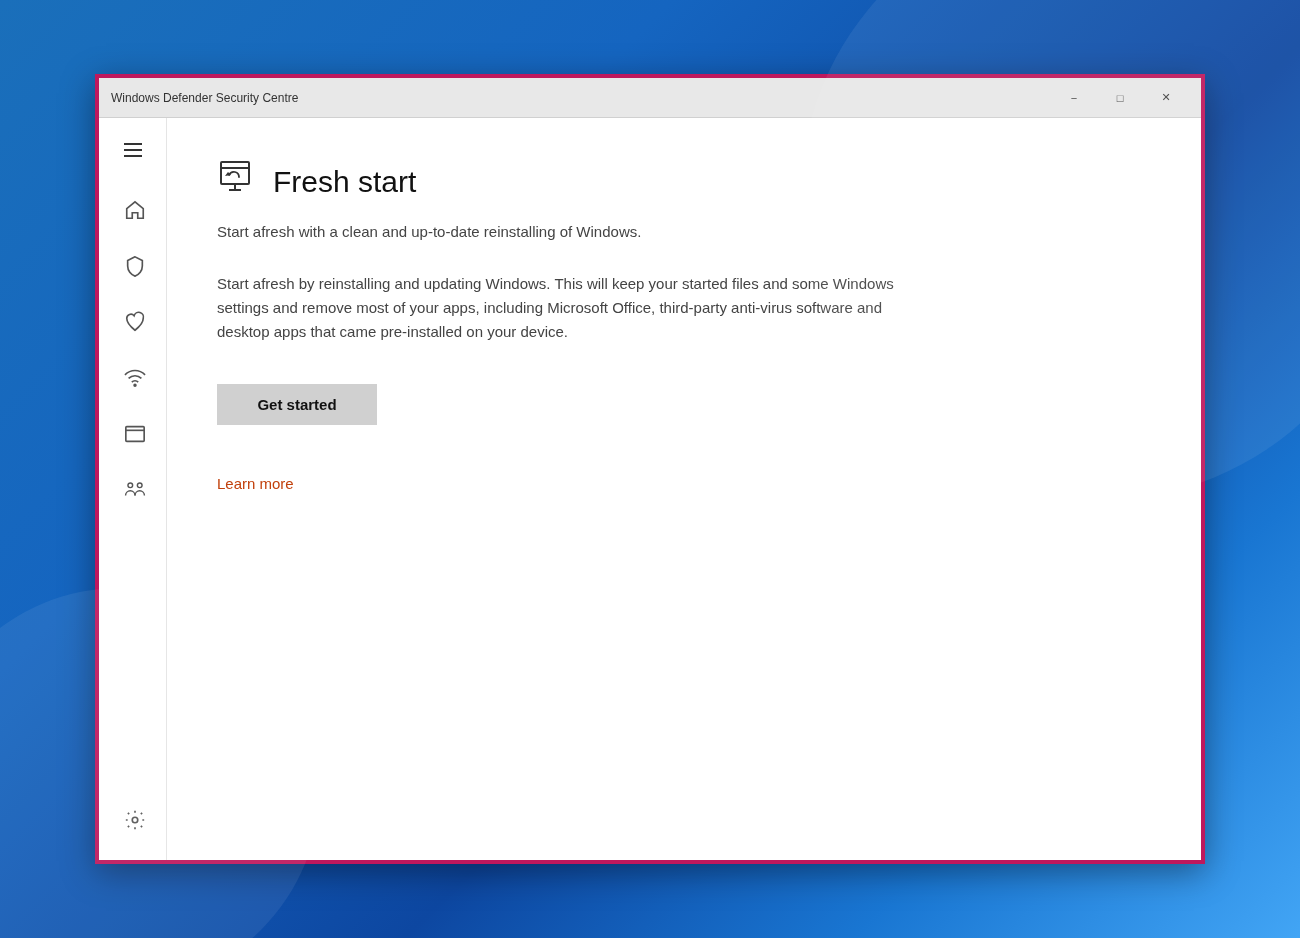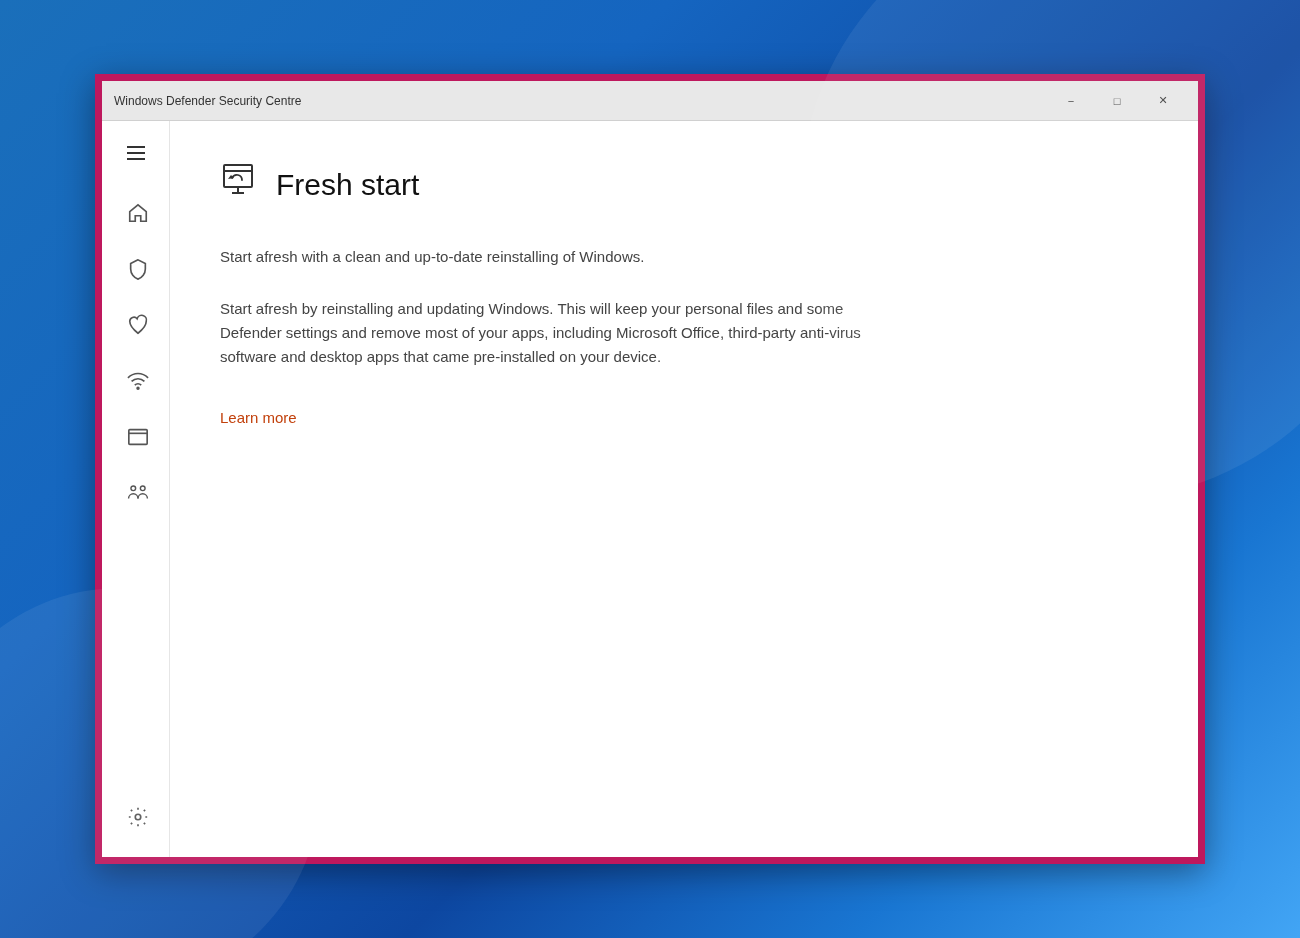--- a/index.html
+++ b/index.html
@@ -24,21 +24,21 @@
       border-radius: 50%;
     }
     .bg-shape1 { width: 600px; height: 600px; top: -100px; right: -100px; }
     .bg-shape2 { width: 400px; height: 400px; bottom: -50px; left: -80px; }
 
     
     .window {
       width: 1110px;
       height: 790px;
       background: #f5f5f5;
-      border: 7px solid #be185d;
+      border: 4px solid #be185d;
       box-shadow: 0 8px 32px rgba(0,0,0,0.4);
       display: flex;
       flex-direction: column;
       border-radius: 0;
     }
 
     
     .titlebar {
       height: 40px;
       background: #e8e8e8;
@@ -140,21 +140,21 @@
       flex: 1;
       background: #fff;
       padding: 40px 50px;
       overflow-y: auto;
     }
 
     .page-header {
       display: flex;
       align-items: center;
       gap: 14px;
-      margin-bottom: 38px;
+      margin-bottom: 16px;
     }
 
     .header-icon {
       font-size: 36px;
       color: #333;
     }
 
     .page-title {
       font-size: 30px;
       font-weight: 300;
@@ -297,22 +297,25 @@
             <polygon points="11,14 14,17 8,18" fill="#333"></polygon>
           </svg>
         </span>
         <h1 class="page-title">Fresh start</h1>
       </div>
 
       
       <p class="subtitle">Start afresh with a clean and up-to-date reinstalling of Windows.</p>
 
       
-      <p class="description">Start afresh by reinstalling and updating Windows. This will keep your personal files and some Defender settings and remove most of your apps, including Microsoft Office, third-party anti-virus software and desktop apps that came pre-installed on your device.</p>
-
-      
+      <p class="description">Start afresh by reinstalling and updating Windows. This will keep your started files and some Windows settings and remove most of your apps, including Microsoft Office, third-party anti-virus software and desktop apps that came pre-installed on your device.</p>
+
+      
+      <div>
+        <button class="get-started-btn">Get started</button>
+      </div>
 
       
       <a class="learn-more-link">Learn more</a>
 
     </div>
   </div>
 </div>
 
 </body></html>

